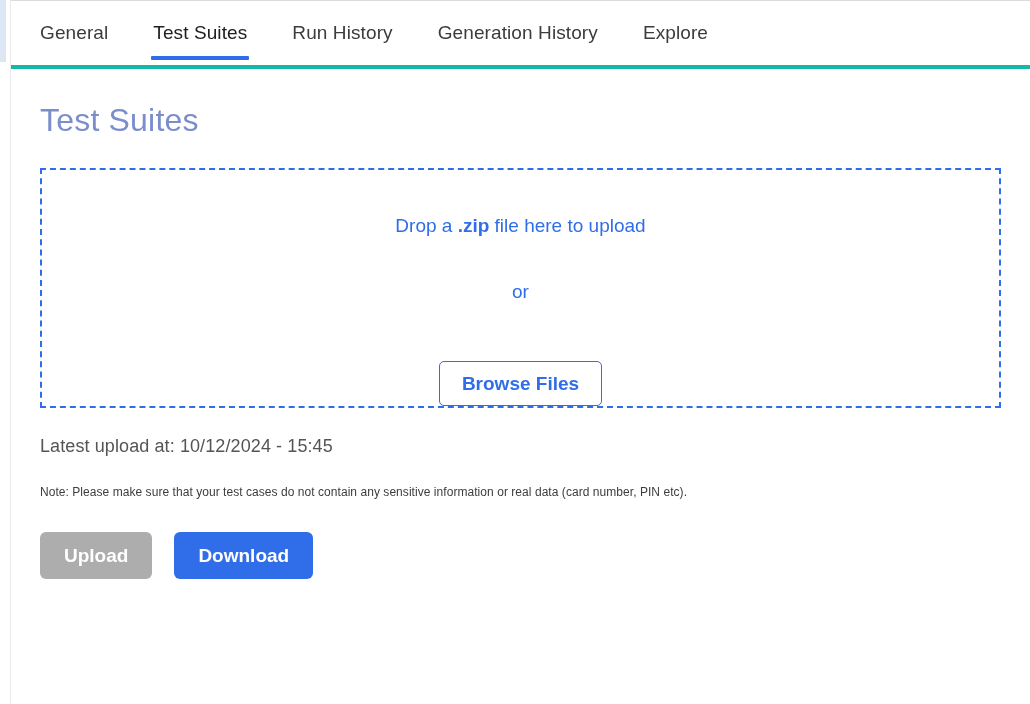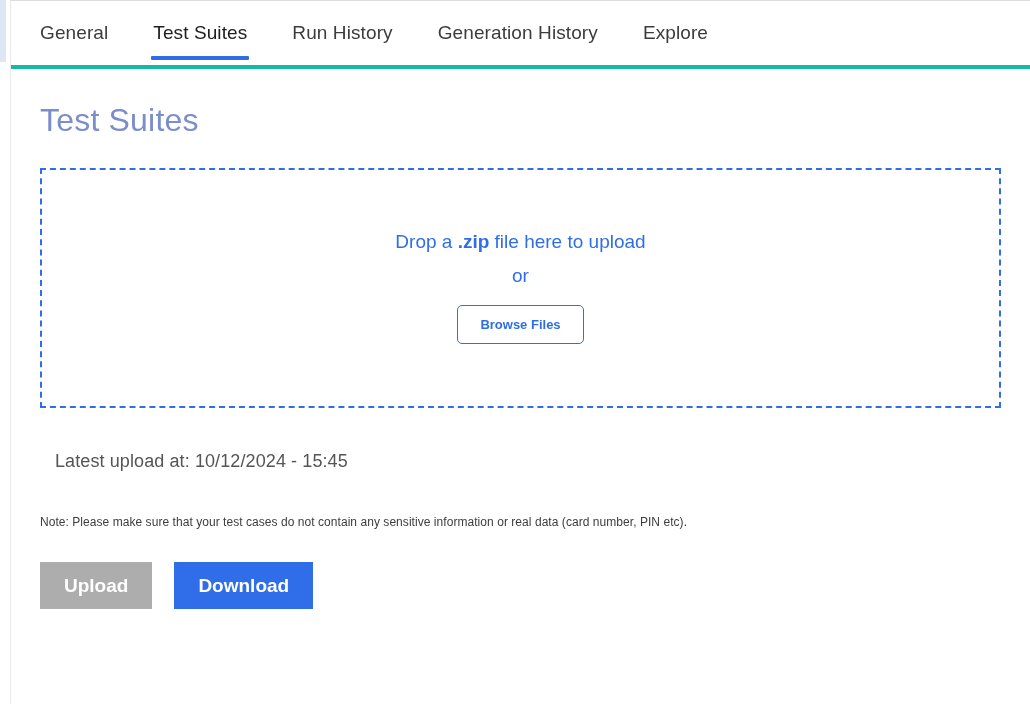--- a/index.html
+++ b/index.html
@@ -118,55 +118,56 @@
 
   
   .dropzone {
     margin-top: 30px;
     height: 240px;
     border: 2px dashed #2f6ee8;
     box-sizing: border-box;
     display: flex;
     flex-direction: column;
     align-items: center;
-    justify-content: center;
-    background: #ffffff;
-    cursor: pointer;
+    justify-content: flex-end;
+    background: #ffffff;
+    cursor: pointer;
+    gap: 32px;
   }
   .dz-line {
     font-size: 19px;
     color: #2f6ee8;
     line-height: 1;
   }
   .dz-line .zip {
     font-weight: 700;
   }
   .dz-or {
     font-size: 19px;
     color: #2f6ee8;
     margin-top: 15px;
     line-height: 1;
   }
   .browse-btn {
-    margin-top: 20px;
+    margin-top: 28px;
     padding: 12px 22px;
     border: 1px solid #2f6ee8;
     border-radius: 5px;
     background: #ffffff;
     color: #2f6ee8;
-    font-size: 13px;
+    font-size: 19px;
     font-weight: 700;
     font-family: "Liberation Sans", sans-serif;
     cursor: pointer;
     line-height: 1;
   }
 
   
   .latest-upload {
-    margin: 15px;
+    margin: 0;
     padding-top: 28px;
     font-size: 18px;
     color: #555555;
     letter-spacing: 0.1px;
   }
   .note {
     margin: 0;
     padding-top: 28px;
     font-size: 12px;
     color: #3d3d3d;
@@ -176,21 +177,21 @@
   }
 
   
   .actions {
     padding-top: 31px;
     display: flex;
     gap: 22px;
   }
   .btn {
     border: none;
-    border-radius: 0;
+    border-radius: 6px;
     font-size: 19px;
     font-weight: 700;
     font-family: "Liberation Sans", sans-serif;
     color: #ffffff;
     padding: 14px 24px;
     line-height: 1;
     cursor: pointer;
   }
   .btn-upload {
     background: #adadad;

